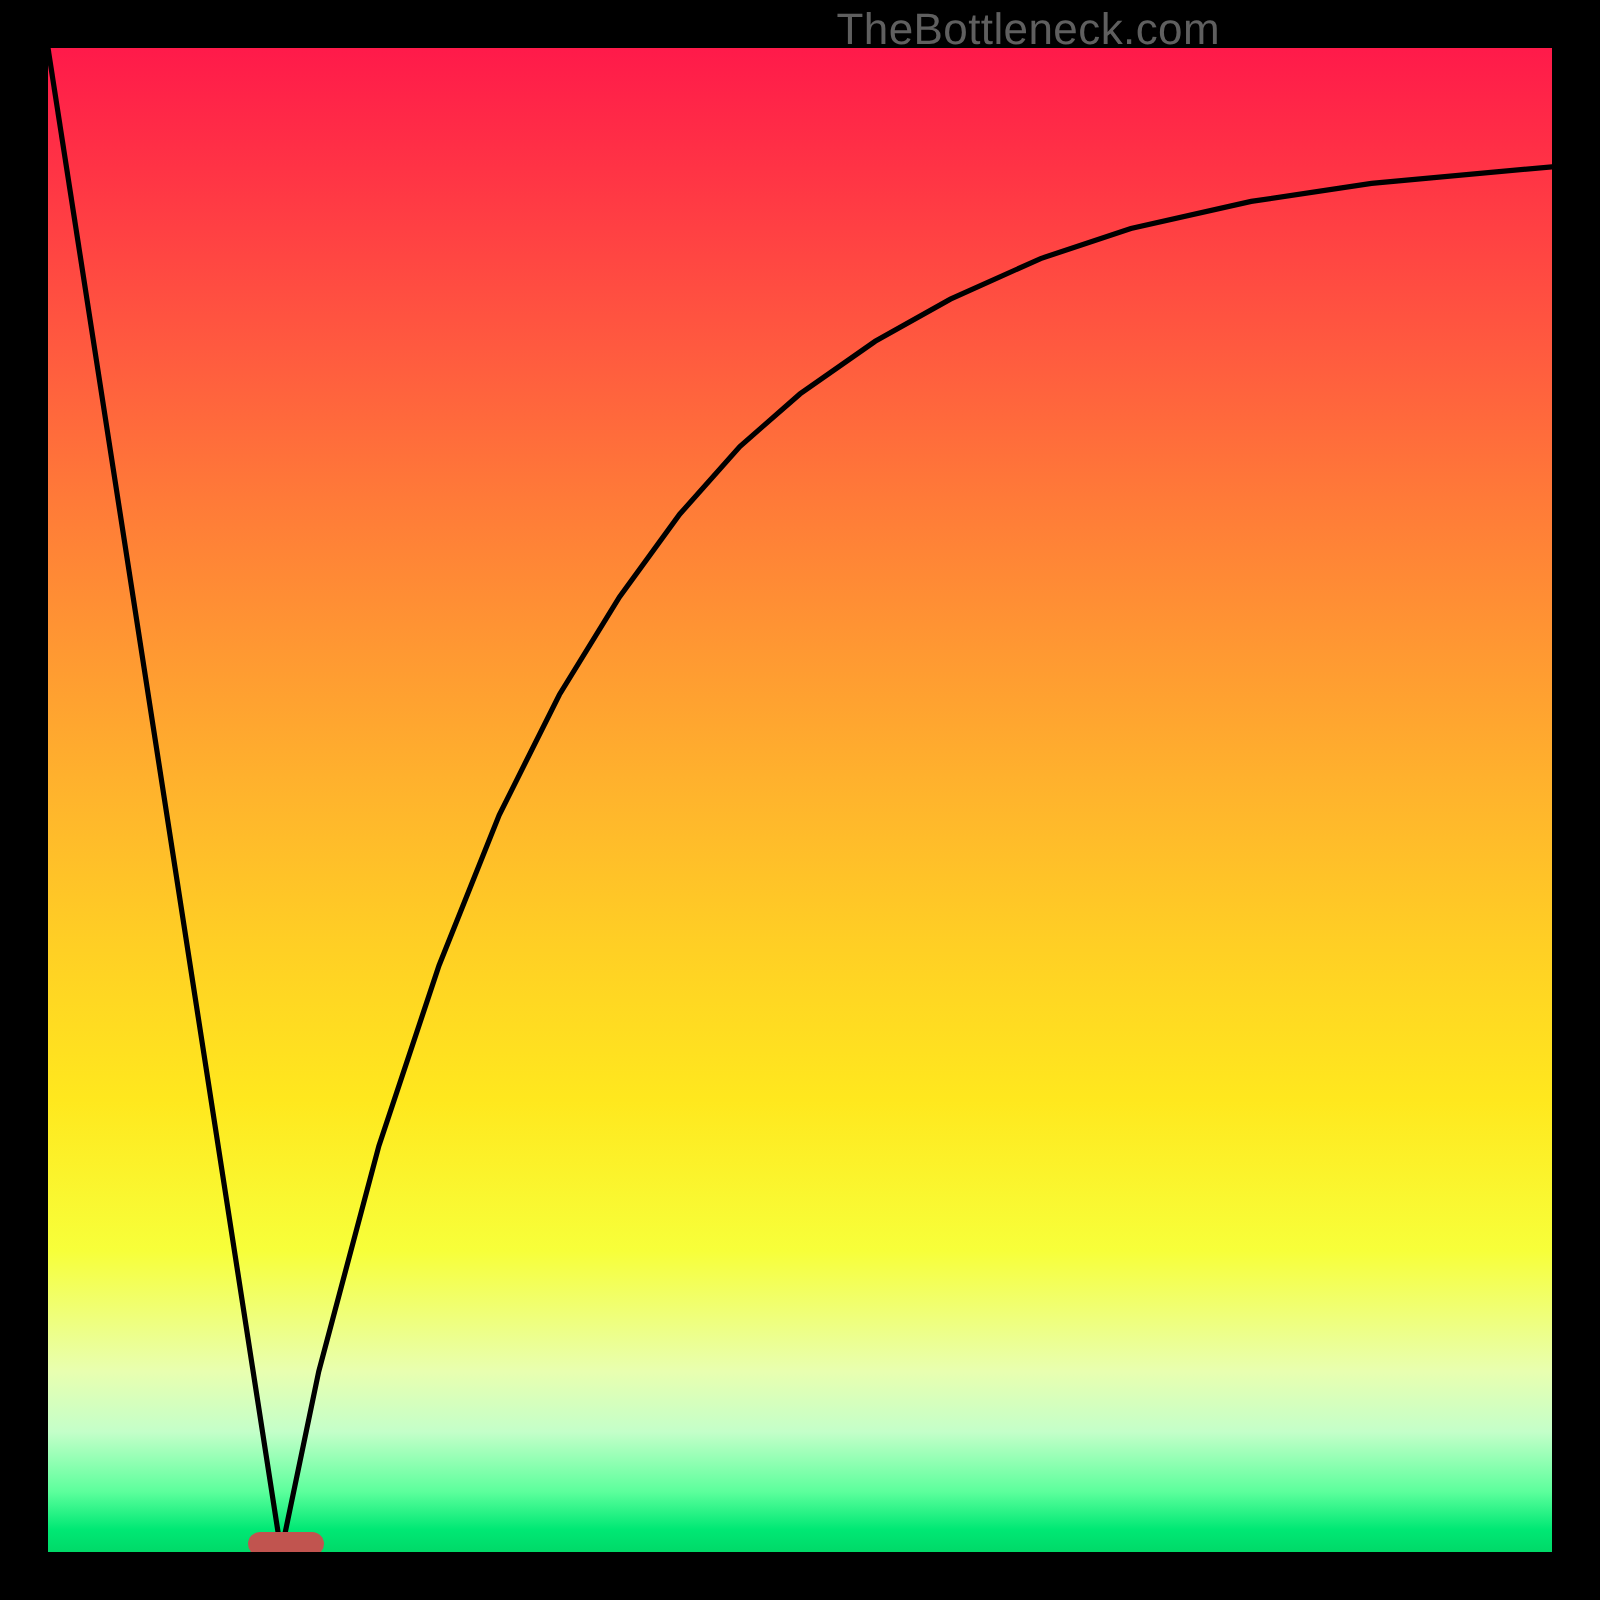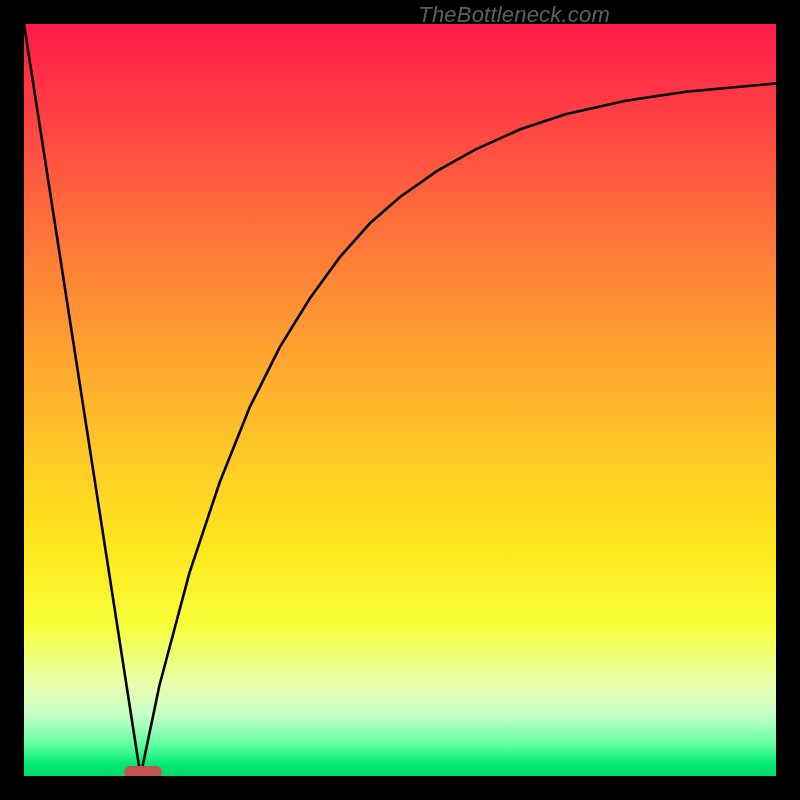--- a/index.html
+++ b/index.html
@@ -9,21 +9,20 @@
     height: 800px;
     overflow: hidden;
     background: #000;
     font-family: Arial, Helvetica, sans-serif;
   }
   .frame {
     position: relative;
     width: 640px;
     height: 800px;
     background: #000;
-    font-style: italic;
   }
   .plot {
     position: absolute;
     left: 24px;
     top: 24px;
     width: 752px;
     height: 752px;
     overflow: hidden;
   }
   .gradient {

